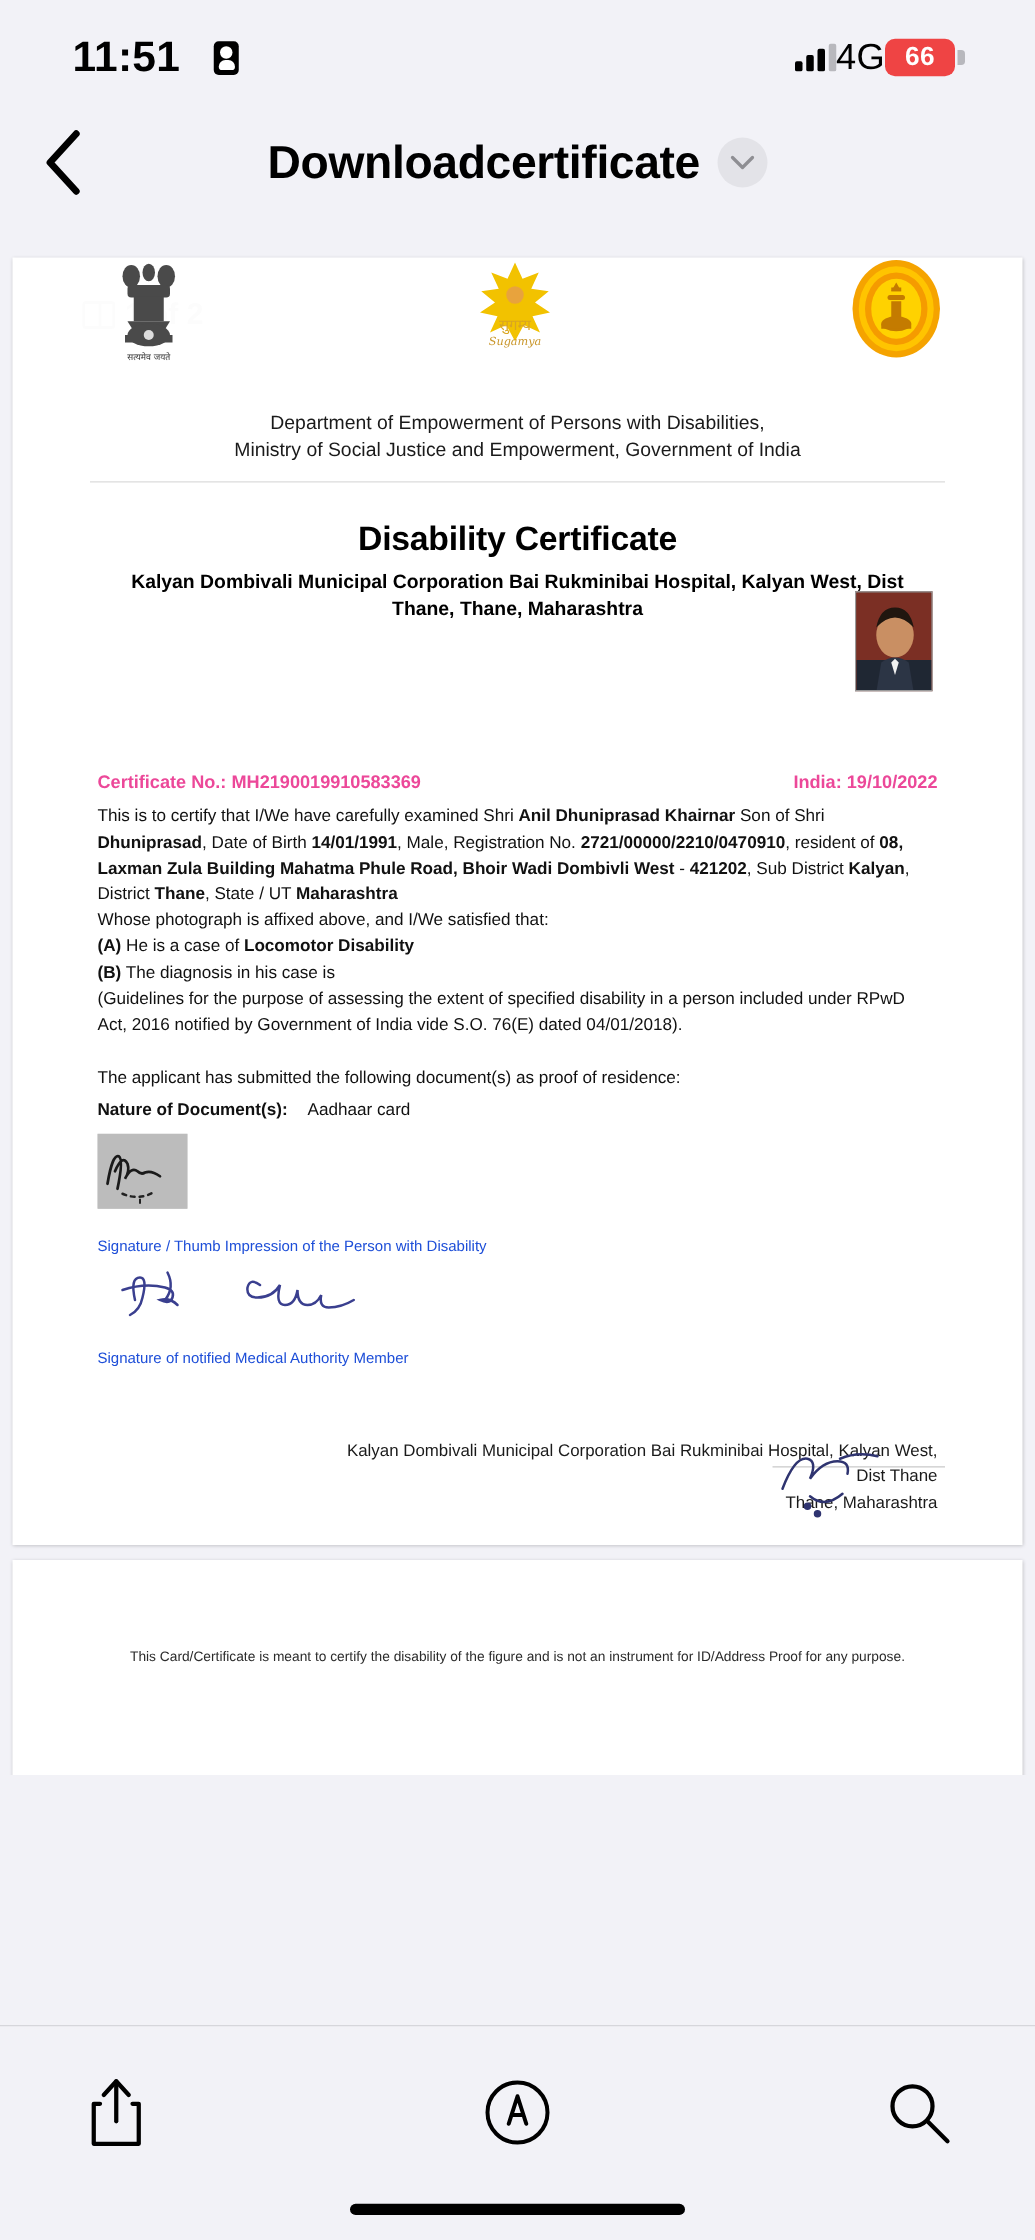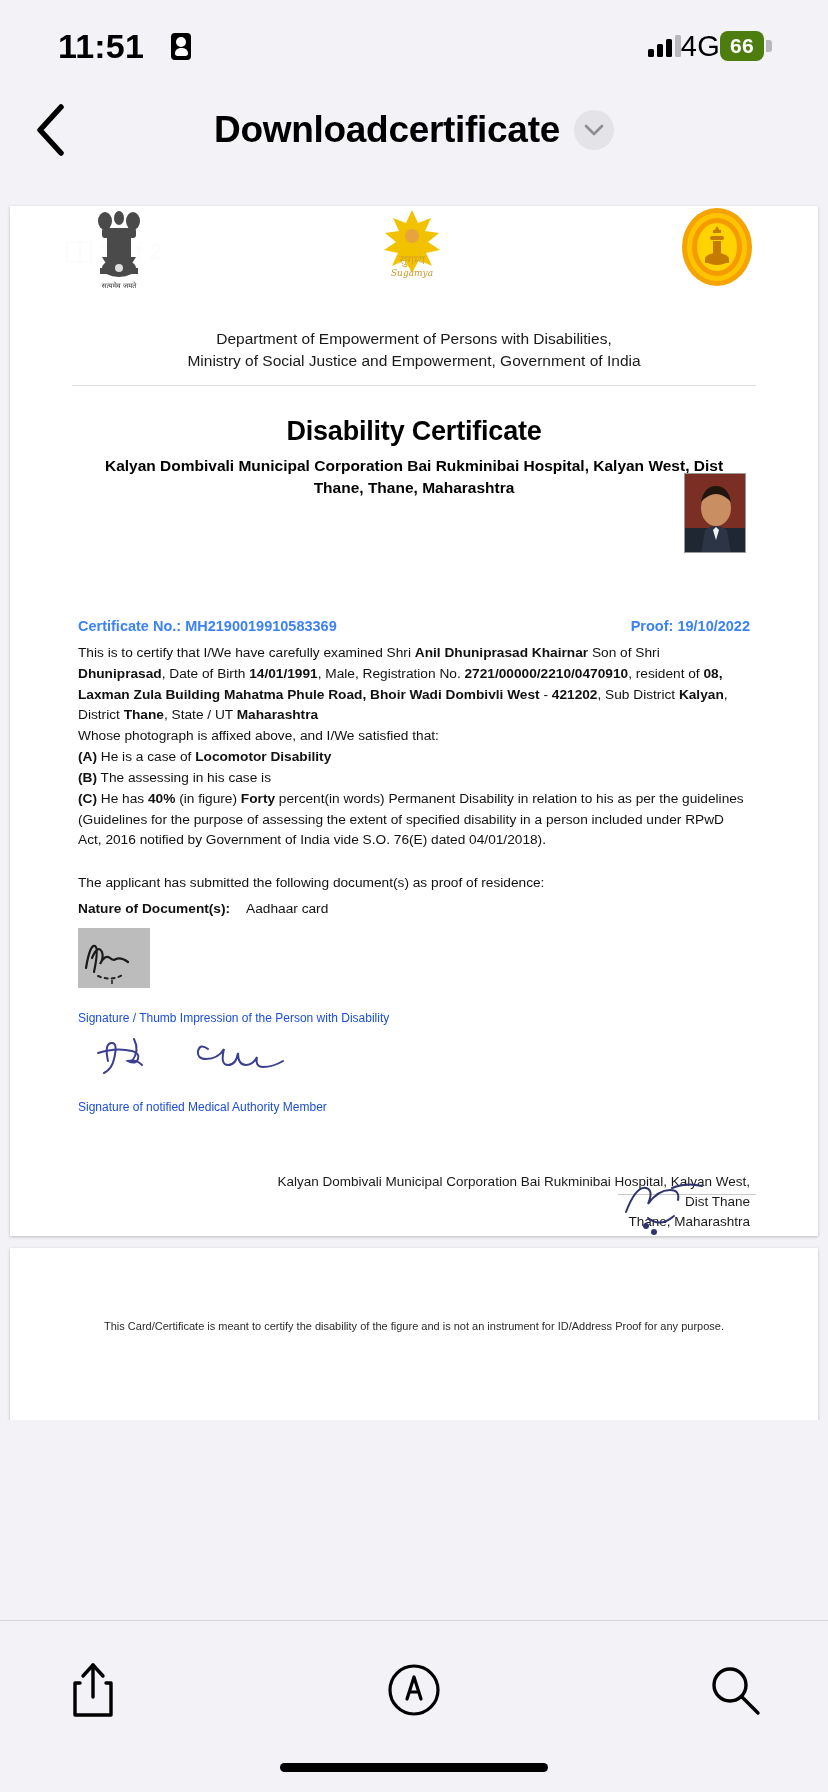--- a/index.html
+++ b/index.html
@@ -27,21 +27,21 @@
              width: 13px; height: 8px; border-radius: 6px 6px 3px 3px; background: #fff; }
   .sb-right { display: flex; align-items: center; gap: 0; }
   .bars { display: flex; align-items: flex-end; gap: 3px; height: 22px; }
   .bars i { display: block; width: 6px; border-radius: 1.5px; background: #000; }
   .bars i:nth-child(1){ height: 8px; }
   .bars i:nth-child(2){ height: 13px; }
   .bars i:nth-child(3){ height: 18px; }
   .bars i:nth-child(4){ height: 22px; background: #b8b8bd; }
   .net { font-size: 29px; font-weight: 500; color: #000; letter-spacing: .3px; }
   .batt { position: relative; display: flex; align-items: center; }
-  .batt-body { width: 44px; height: 30px; border-radius: 8px; background: #4d7c0f;
+  .batt-body { width: 56px; height: 30px; border-radius: 8px; background: #ef4444;
                display: flex; align-items: center; justify-content: center; }
   .batt-num { color: #fff; font-size: 21px; font-weight: 700; letter-spacing: .3px; }
   .batt-cap { width: 6px; height: 12px; margin-left: 2px; border-radius: 0 3px 3px 0;
               background: #b8b8bd; }
   .batt-shadow { position:absolute; right:-10px; top:0; width:18px; height:30px;
               border-radius: 8px; background:#b8b8bd; z-index:-1;}
 
   
   .navbar {
     position: absolute; top: 92px; left: 0; width: 828px; height: 76px;
@@ -91,21 +91,21 @@
   .cert-title { text-align: center; font-size: 27px; font-weight: bold; color: #000;
                 margin-top: 30px; letter-spacing: -.2px; }
   .cert-sub { text-align: center; font-size: 15.5px; font-weight: bold; color: #000;
               line-height: 1.45; margin-top: 8px; padding: 0 68px; }
 
   .photo { position: absolute; right: 72px; top: 267px; width: 62px; height: 80px;
            border: 1px solid #9a9a9a; overflow: hidden; background: #6e2f25; }
 
   .body { padding: 0 68px; }
   .row-certno { display: flex; justify-content: space-between; align-items: baseline;
-                margin-top: 118px; font-size: 14.5px; font-weight: bold; color: #3b82f6; }
+                margin-top: 118px; font-size: 14.5px; font-weight: bold; color: #ec4899; }
   .para { font-size: 13.7px; color: #111; line-height: 1.52; margin-top: 9px; text-align: left; }
   .para b { font-weight: bold; }
   .tight { margin-top: 0; }
   .gap { margin-top: 22px; }
   .docline { font-size: 13.7px; color: #111; margin-top: 7px; }
   .docline b { font-weight: bold; }
   .docline .val { margin-left: 16px; }
 
   .sig-box { width: 72px; height: 60px; margin-top: 12px; background: #b9b9b9;
              position: relative; overflow: hidden; }
@@ -255,34 +255,33 @@
       </div>
 
       <div class="body">
 
         <div class="row-certno">
           <div>
             <span>Certificate No.:</span>
             <span>MH2190019910583369</span>
           </div>
           <div>
-            <span>Proof:</span>
+            <span>India:</span>
             <span>19/10/2022</span>
           </div>
         </div>
 
         <p class="para"><span>This is to certify that I/We have carefully examined Shri </span><b>Anil Dhuniprasad Khairnar</b><span> Son of Shri </span><b>Dhuniprasad</b><span>, Date of Birth </span><b>14/01/1991</b><span>, Male, Registration No. </span><b>2721/00000/2210/0470910</b><span>, resident of </span><b>08, Laxman Zula Building Mahatma Phule Road, Bhoir Wadi Dombivli West</b><span> - </span><b>421202</b><span>, Sub District </span><b>Kalyan</b><span>, District </span><b>Thane</b><span>, State / UT </span><b>Maharashtra</b></p>
 
         <p class="para tight">Whose photograph is affixed above, and I/We satisfied that:</p>
 
         <p class="para tight"><b>(A)</b><span> He is a case of  </span><b>Locomotor Disability</b></p>
 
-        <p class="para tight"><b>(B)</b><span> The assessing in his case is</span></p>
-
-        <p class="para tight"><b>(C)</b><span> He has </span><b>40%</b><span> (in figure)  </span><b>Forty</b><span>  percent(in words) Permanent Disability in relation to his  as per the guidelines</span></p>
+        <p class="para tight"><b>(B)</b><span> The diagnosis in his case is</span></p>
+
 
         <p class="para tight"><span>(Guidelines for the purpose of assessing the extent of specified disability in a person included under RPwD Act, 2016</span> <span>notified by Government of India vide S.O. 76(E) dated 04/01/2018).</span></p>
 
         <p class="para gap">The applicant has submitted the following document(s) as proof of residence:</p>
 
         <div class="docline">
           <b>Nature of Document(s):</b><span class="val">Aadhaar card</span>
         </div>
 
         <div class="sig-box">

